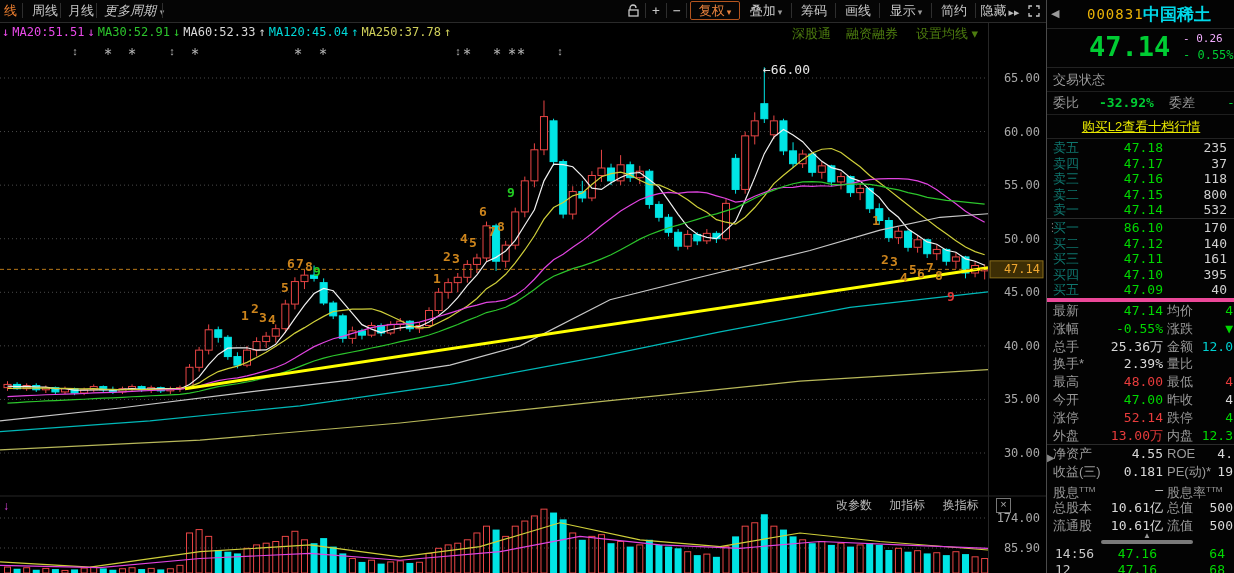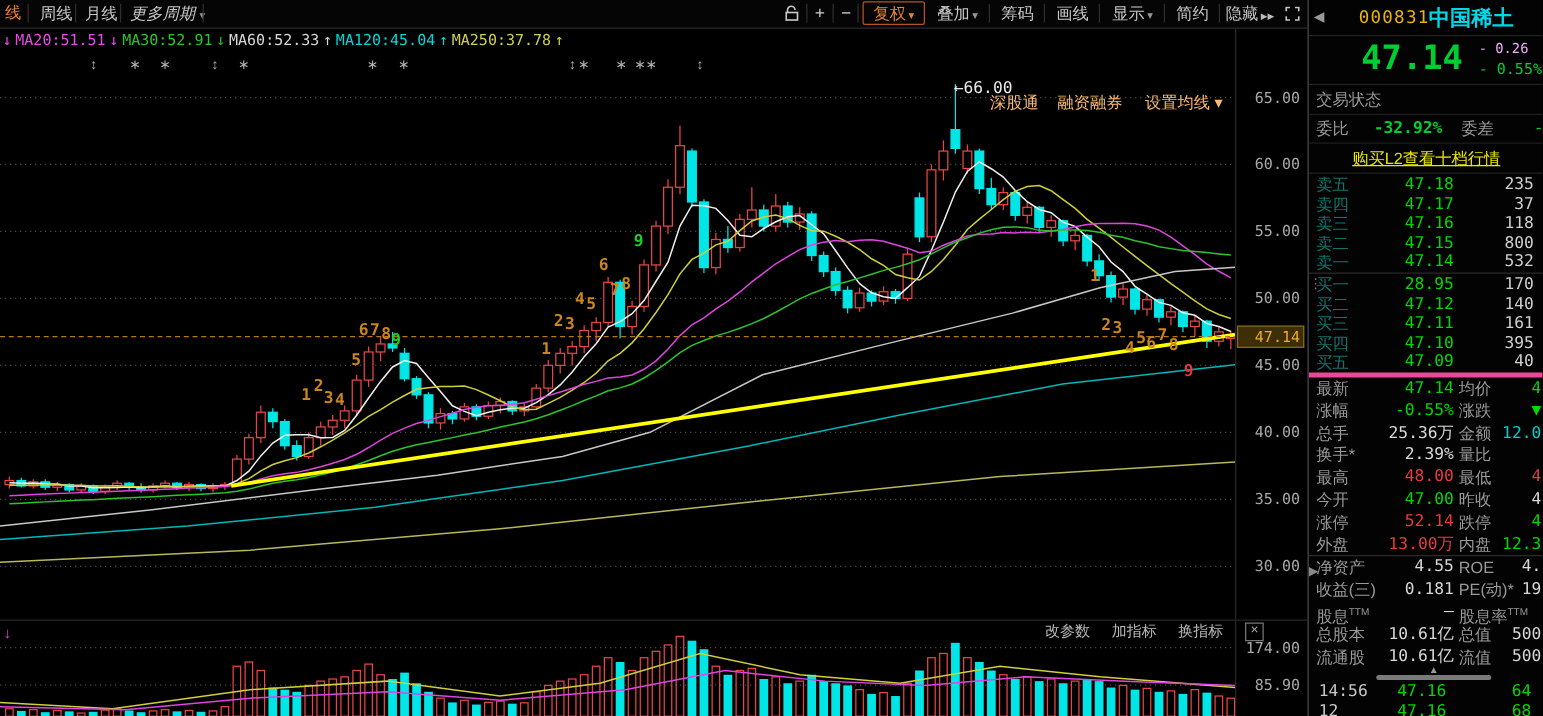--- a/index.html
+++ b/index.html
@@ -15,21 +15,21 @@
   #topbar .sep{position:absolute;top:3px;height:15px;width:1px;background:#2e2e2e;}
   .tbtn{position:absolute;top:0;height:21px;line-height:21px;font-size:13px;color:#c8c8c8;text-align:center;}
   .tbtn .arr{font-style:normal;font-weight:normal;font-size:9px;color:#999;margin-left:2px;}
   .tbtn i{font-style:normal;}
   .tbtn.accent{border:1px solid #b4541e;border-radius:2px;top:1px;height:17px;line-height:17px;color:#e8813c;}
   .tbtn.accent .arr{color:#e8813c;}
   
   #legendrow{position:absolute;left:0;top:22px;width:1046px;height:22px;z-index:25;background:transparent;}
   #malegend{position:absolute;left:2px;top:3px;font-size:12px;white-space:nowrap;}
   #malegend span{margin-right:3px;}
-  .subtb{position:absolute;top:3px;font-size:13px;color:#fdba74;z-index:26;margin-top:48px;}
+  .subtb{position:absolute;top:3px;font-size:13px;color:#4d7c0f;z-index:26;}
   
   #chartsvg{position:absolute;left:0;top:0;z-index:5;}
   .vline{position:absolute;top:22px;bottom:0;width:1px;background:#262626;z-index:6;}
   #subtools{position:absolute;top:497px;height:16px;z-index:26;font-size:12px;color:#b8b8b8;}
   #subtools span{margin-right:14px;}
   #subtools .closebox{display:inline-block;width:13px;height:13px;line-height:11px;border:1px solid #777;
       color:#aaa;text-align:center;font-size:11px;vertical-align:middle;margin-right:0;}
   
   #panel{position:absolute;left:1046px;top:0;width:188px;height:573px;background:#030303;
          border-left:1px solid #4a4a4a;z-index:40;overflow:hidden;font-size:13px;}
@@ -563,21 +563,21 @@
       </div>
       <div class="orow">
         <span class="lab">卖一</span>
         <span class="pr num">47.14</span>
         <span class="vl num">532</span>
       </div>
     </div>
   <div id="bids" class="obook">
       <div class="orow">
         <span class="lab">买一</span>
-        <span class="pr num">28.95</span>
+        <span class="pr num">86.10</span>
         <span class="vl num">170</span>
       </div>
       <div class="orow">
         <span class="lab">买二</span>
         <span class="pr num">47.12</span>
         <span class="vl num">140</span>
       </div>
       <div class="orow">
         <span class="lab">买三</span>
         <span class="pr num">47.11</span>

